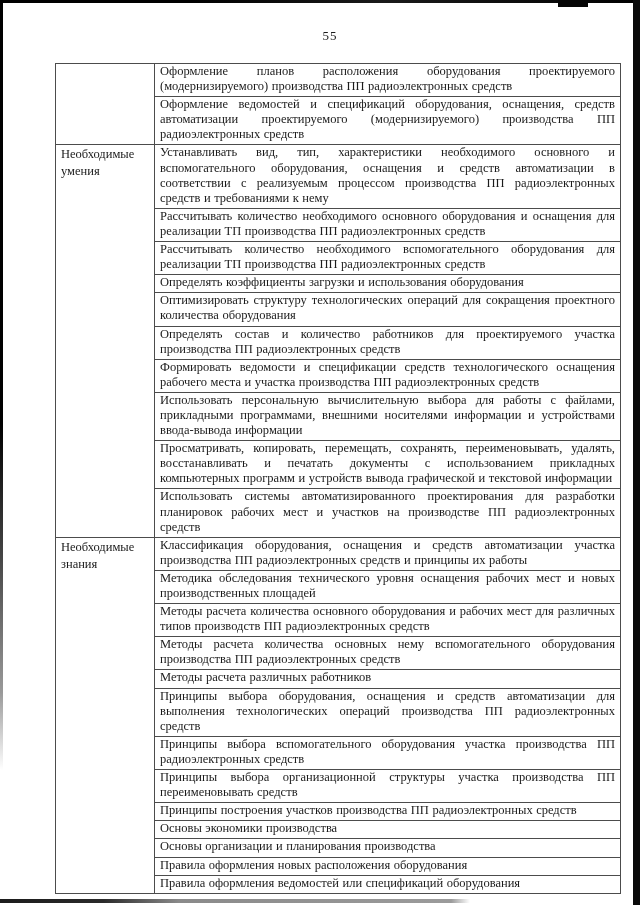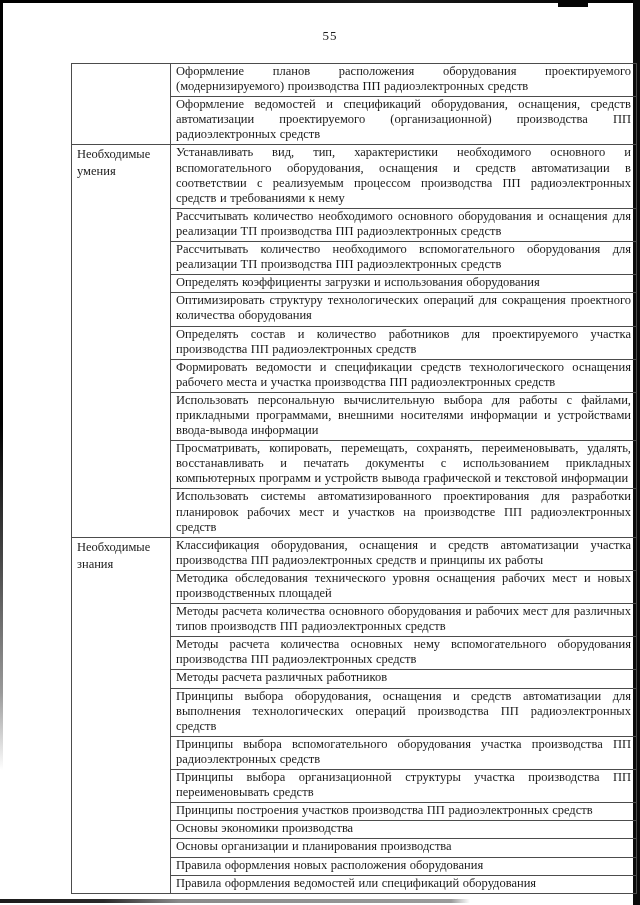--- a/index.html
+++ b/index.html
@@ -47,21 +47,21 @@
     position: absolute;
     top: 28px; left: 12px; width: 636px;
     text-align: center;
     font-size: 13px;
     letter-spacing: 1px;
   }
 
   
   .doc-table {
     position: absolute;
-    left: 71px; top: 63px;
+    left: 55px; top: 63px;
     width: 566px;
     border-collapse: collapse;
     table-layout: fixed;
     font-size: 12.5px;
     line-height: 15.1px;
   }
   .doc-table td {
     border: 1px solid #4c4c4c;
     vertical-align: top;
     padding: 0px 5px 2px 5px;
@@ -89,21 +89,21 @@
 <div class="page-number">55</div>
 
 <table class="doc-table">
   <tbody>
 
     <tr>
       <td class="lbl" rowspan="2"></td>
       <td class="cell">Оформление планов расположения оборудования проектируемого (модернизируемого) производства ПП радиоэлектронных средств</td>
     </tr>
     <tr>
-      <td class="cell">Оформление ведомостей и спецификаций оборудования, оснащения, средств автоматизации проектируемого (организационной) производства ПП радиоэлектронных средств</td>
+      <td class="cell">Оформление ведомостей и спецификаций оборудования, оснащения, средств автоматизации проектируемого (модернизируемого) производства ПП радиоэлектронных средств</td>
     </tr>
 
     <tr>
       <td class="lbl" rowspan="10">Необходимые умения</td>
       <td class="cell">Устанавливать вид, тип, характеристики необходимого основного и вспомогательного оборудования, оснащения и средств автоматизации в соответствии с реализуемым процессом производства ПП радиоэлектронных средств и требованиями к нему</td>
     </tr>
     <tr>
         <td class="cell">Рассчитывать количество необходимого основного оборудования и оснащения для реализации ТП производства ПП радиоэлектронных средств</td>
       </tr>
     <tr>

